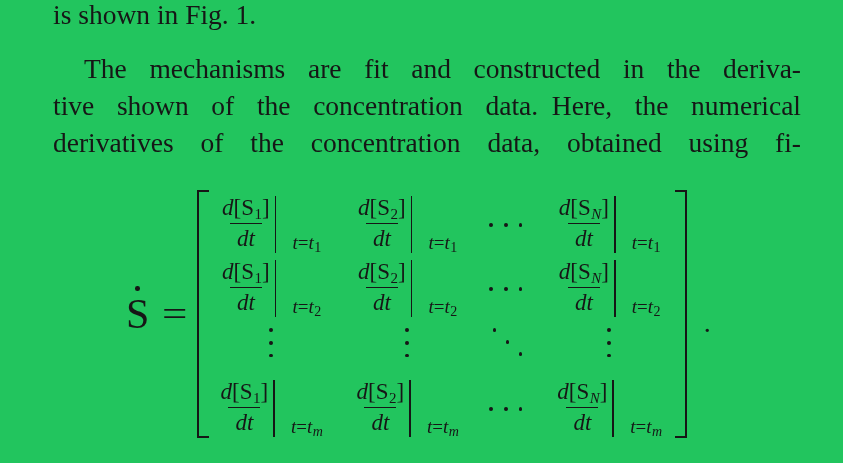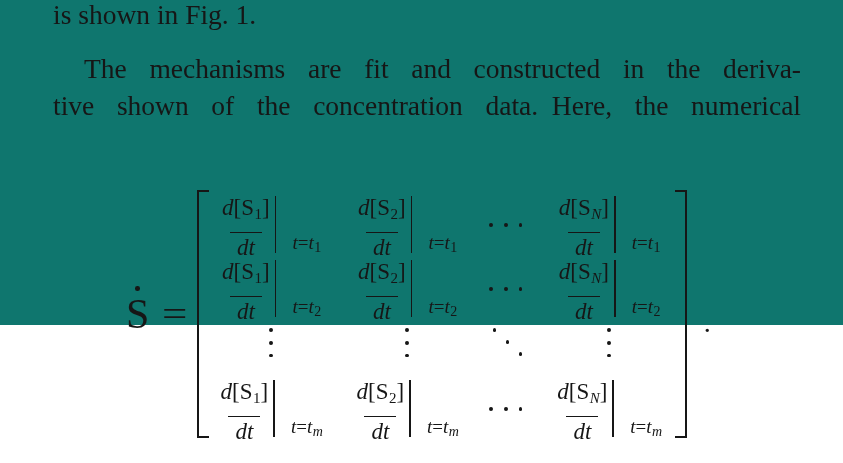--- a/index.html
+++ b/index.html
@@ -3,21 +3,21 @@
 <meta charset="utf-8">
 <style>
   * { margin:0; padding:0; box-sizing:border-box; }
   html,body { width:843px; height:463px; }
   body {
     background:#ffffff;
     font-family:"Liberation Serif", serif;
     color:#161616;
     overflow:hidden;
   }
-  .page { position:relative; width:843px; height:325px; background:#0f766e; }
+  .page { position:relative; width:843px; height:463px; background:#22c55e; }
 
   
   .textblock { position:absolute; left:53px; top:-4px; width:748px; }
   .tline { font-size:27.5px; line-height:37px; }
   .tline.indent { text-indent:31px;margin-top:17px; }
   .tline.justify { text-align:justify; text-align-last:justify; }
 
   
   .equation { position:absolute; left:126px; top:190px; height:248px; display:flex; align-items:center; }
 
@@ -33,21 +33,21 @@
     display:grid;
     grid-template-columns:104px 104px 30px 112px;
     grid-template-rows:64px 64px 56px 64px;
     column-gap:32px;
     padding:0 10px;
     align-self:stretch;
   }
   .cell { line-height:1; }
 
   .frac-cell { display:flex; justify-content:center; align-items:flex-start; padding-top:6px; }
-  .frac { display:inline-flex; flex-direction:column; align-items:center; font-size:23px;gap:9px; }
+  .frac { display:inline-flex; flex-direction:column; align-items:center; font-size:23px; }
   .num { white-space:nowrap; padding:0 2px 4px; }
   .den { border-top:1.7px solid #161616; padding:3px 7px 0; }
   sub { line-height:0; }
   .spsub { font-size:15px; vertical-align:-4px; margin-left:0.5px; }
   .ebar { width:1.8px; height:57px; background:#161616; margin-left:3px; flex:none; }
   .esub { font-size:19px; margin-top:37px; margin-left:16px; white-space:nowrap; }
   .tsub { font-size:14px; vertical-align:-3px; margin-left:0.5px; }
   .mi { font-style:italic; }
 
   .dot { width:3.8px; height:3.8px; border-radius:50%; background:#161616; flex:none; }
@@ -60,20 +60,21 @@
 </style>
 </head>
 <body>
 
 <div class="page">
 
   <div class="textblock">
     <div class="tline">is shown in Fig. 1.</div>
     <div class="tline indent justify">The mechanisms are fit and constructed in the deriva-</div>
     <div class="tline justify">tive shown of the concentration data. Here, the numerical</div>
+    <div class="tline justify">derivatives of the concentration data, obtained using fi-</div>
   </div>
 
   <div class="equation">
     <span class="lhs">
       <span class="lhs-accent"></span><span>S</span>
     </span>
     <span class="equals">=</span>
     <div class="bracket open"></div>
     <div class="grid">
         <div class="cell frac-cell">

